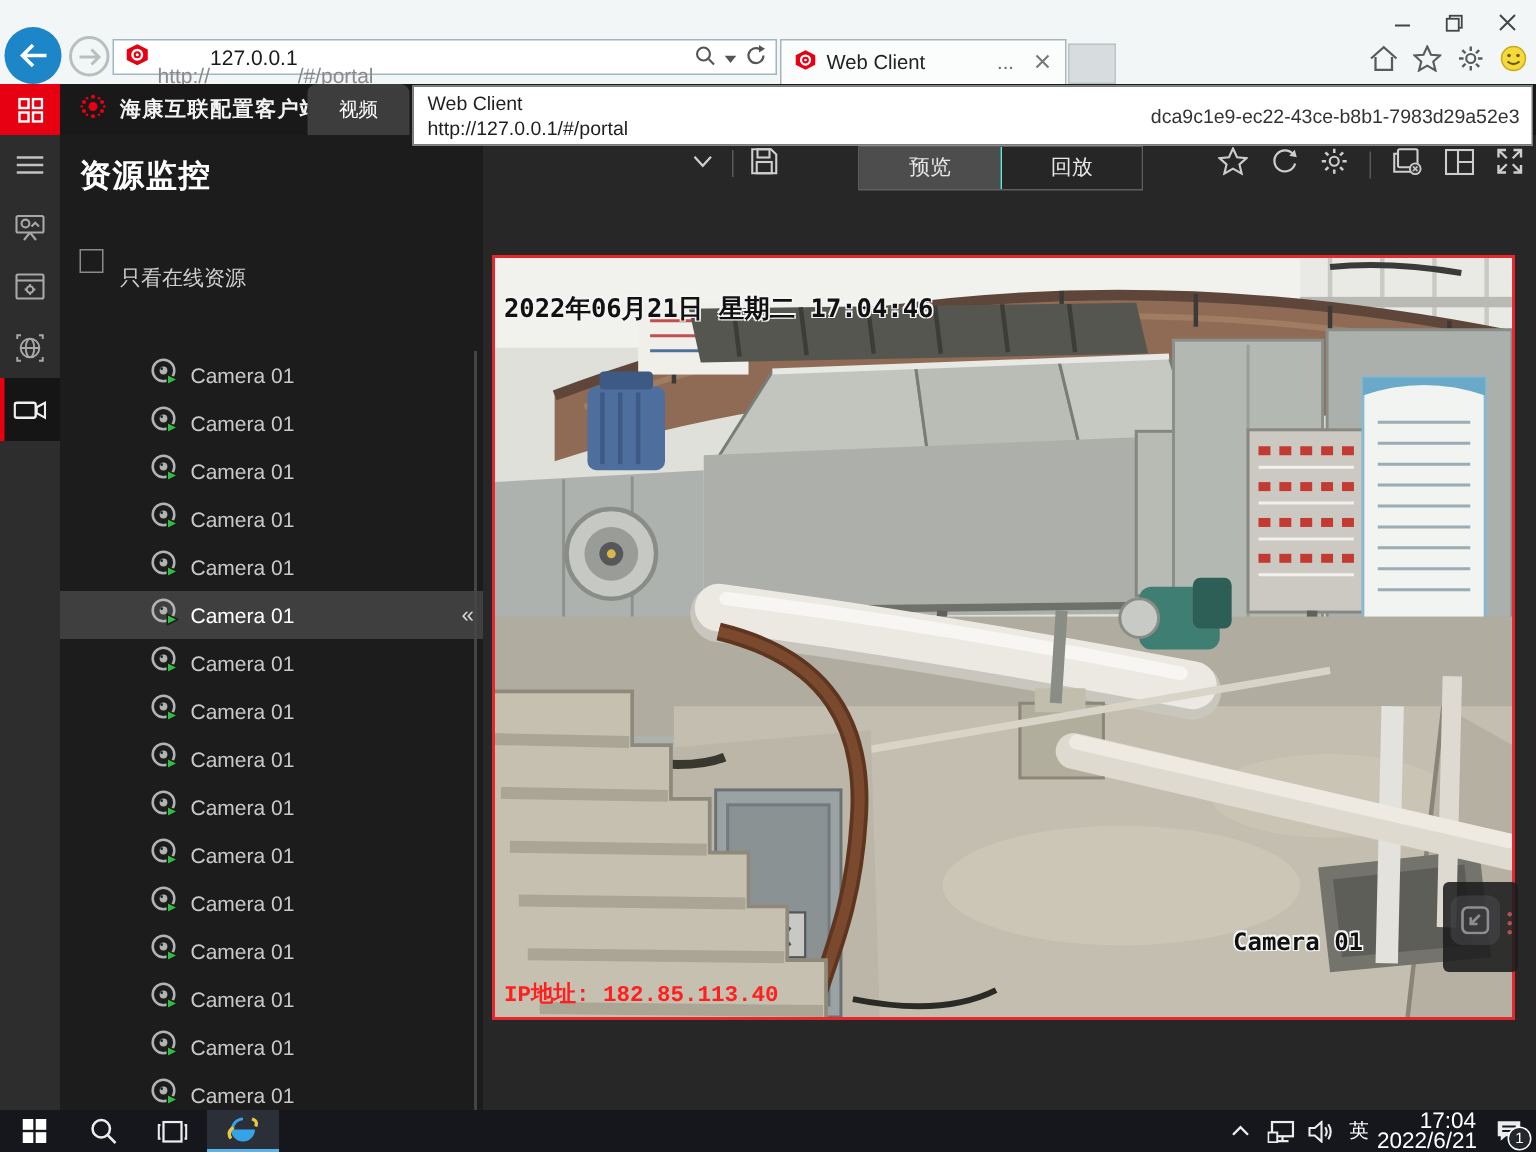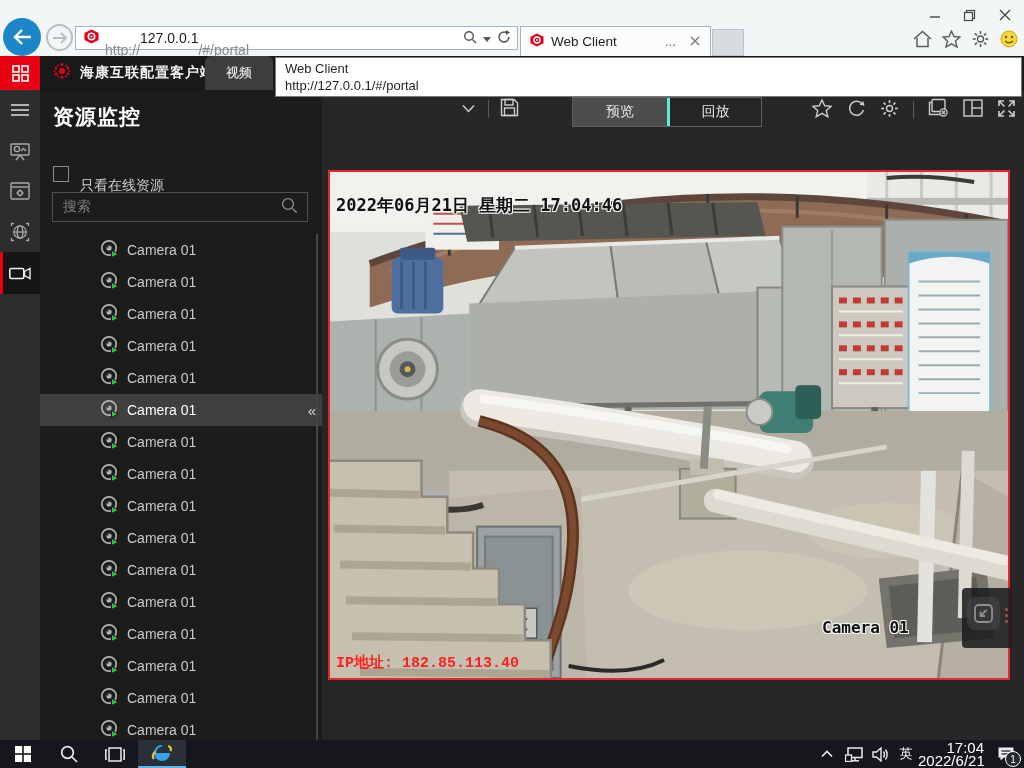--- a/index.html
+++ b/index.html
@@ -55,21 +55,21 @@
 
   
   #video-pane { position:absolute; left:322px; top:0; width:702px; height:650px; background:#272727; }
   #view-select { position:absolute; left:23px; top:5px; width:148px; height:30px; display:flex; align-items:center; color:#e0e0e0; font-size:14px; }
   #view-caret { position:absolute; left:140px; top:9px; }
   .vdiv { position:absolute; top:10px; width:1px; height:18px; background:#5a5a5a; }
   #save-btn { position:absolute; left:178px; top:8px; }
   #mode-tabs { position:absolute; left:250px; top:7px; display:flex; border:1px solid #5e5e5e; }
   .mode-tab { width:94px; height:28px; display:flex; align-items:center; justify-content:center; font-size:14px; color:#e6e6e6; }
   .mode-tab.active { background:#4d4d4d; }
-  .mode-tab.inactive { background:#262626; border-left:3px solid #5eead4; }
+  .mode-tab.inactive { background:#262626; border-left:1px solid #5eead4; }
   #tb-right { position:absolute; right:8px; top:4px; height:32px; display:flex; align-items:center; gap:14px; }
 
   #video-cell { position:absolute; left:6px; top:80px; width:682px; height:510px; border:2px solid #e8262e; background:#9aa0a0; }
   #scene { position:absolute; left:0; top:0; width:678px; height:506px; }
   .osd { position:absolute; font-family:"DejaVu Sans Mono","Liberation Mono",monospace; font-weight:bold; color:#111;
          text-shadow:-1px -1px 0 #f4f4f4, 1px -1px 0 #f4f4f4, -1px 1px 0 #f4f4f4, 1px 1px 0 #f4f4f4; }
   #osd-time { left:6px; top:22px; font-size:17px; }
   #osd-cam { left:492px; top:446px; font-size:16px; }
   #osd-ip { position:absolute; left:6px; bottom:6px; color:#ff1f1f; font-size:15px; font-weight:bold; font-family:Liberation Mono, monospace; }
 
@@ -229,20 +229,21 @@
       <span id="logo-title">海康互联配置客户端</span>
     </div>
     <div id="video-tab">视频</div>
   </div>
 
   <div id="tab-tooltip">
     <div id="tooltip-left">
       <div>Web Client</div>
       <div>http://127.0.0.1/#/portal</div>
     </div>
+    <div id="tooltip-uuid">dca9c1e9-ec22-43ce-b8b1-7983d29a52e3</div>
   </div>
 
   <div id="main">
 
     <div id="icon-rail">
       <div id="rail-sel"></div>
       <div class="rail-ic" style="top:0px">
         <svg width="18" height="14">
             <g stroke="#c2c2c2" stroke-width="1.8">
               <line x1="0" y1="2" x2="18" y2="2"></line>
@@ -291,29 +292,20 @@
             <polygon points="15.5,5.5 21,2.5 21,12.5 15.5,9.5" fill="none" stroke="#efefef" stroke-width="1.4"></polygon>
           </svg>
       </div>
     </div>
 
     <div id="res-panel">
       <div id="res-title">资源监控</div>
       <div id="online-row">
         <span id="online-cb"></span>
         <span id="online-lbl">只看在线资源</span>
-      </div>
-      <div id="search-box">
-        <span id="search-ph">搜索</span>
-        <span id="search-ic">
-          <svg width="17" height="17">
-              <circle cx="7" cy="7" r="5.4" fill="none" stroke="#8a8a8a" stroke-width="1.4"></circle>
-              <line x1="11.2" y1="11.2" x2="15.8" y2="15.8" stroke="#8a8a8a" stroke-width="1.4"></line>
-            </svg>
-        </span>
       </div>
       <div id="camera-list">
           <div class="cam-row">
     <span class="ic">
       <svg width="19" height="19">
         <circle cx="9" cy="9" r="7.2" fill="none" stroke="#b2b2b2" stroke-width="1.7"></circle>
         <circle cx="9" cy="9" r="2.6" fill="#b2b2b2"></circle>
         <circle cx="7.8" cy="7.8" r="0.9" fill="#1c1c1c"></circle>
         <polygon points="11.5,11.5 18.5,15 11.5,18.5" fill="#2fbf3f" stroke="#1c1c1c" stroke-width="1"></polygon>
       </svg>

